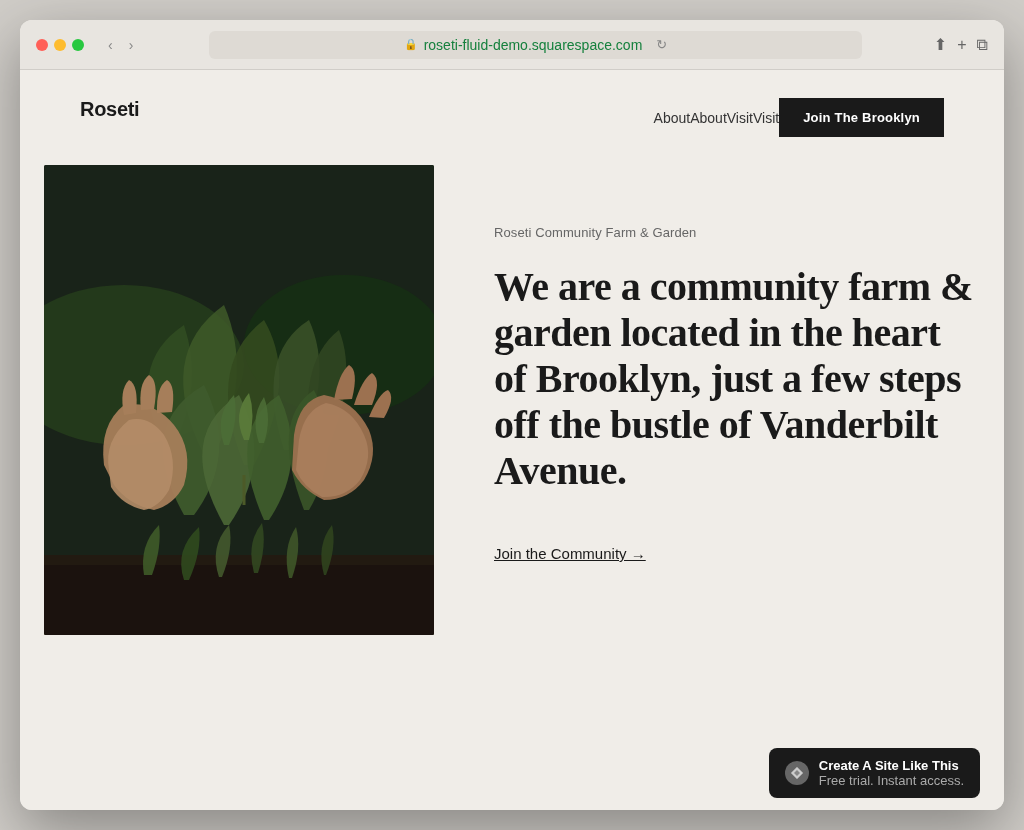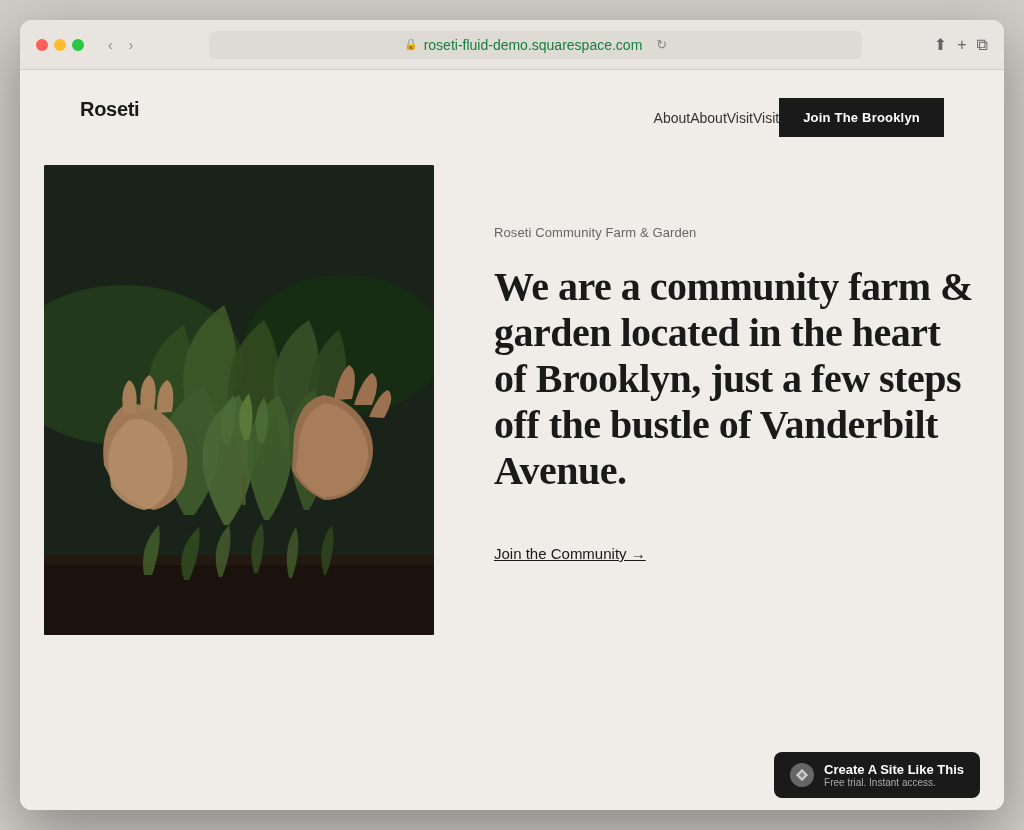--- a/index.html
+++ b/index.html
@@ -260,21 +260,21 @@
       font-weight: bold;
     }
 
     .sq-text-main {
       font-size: 13px;
       font-weight: 600;
       color: #fff;
     }
 
     .sq-text-sub {
-      font-size: 10px;
+      font-size: 13px;
       color: #aaa;
     }
   </style>
 </head>
 <body>
 
 <div class="browser-window">
 
   <div class="browser-chrome">
     <div class="traffic-lights">

